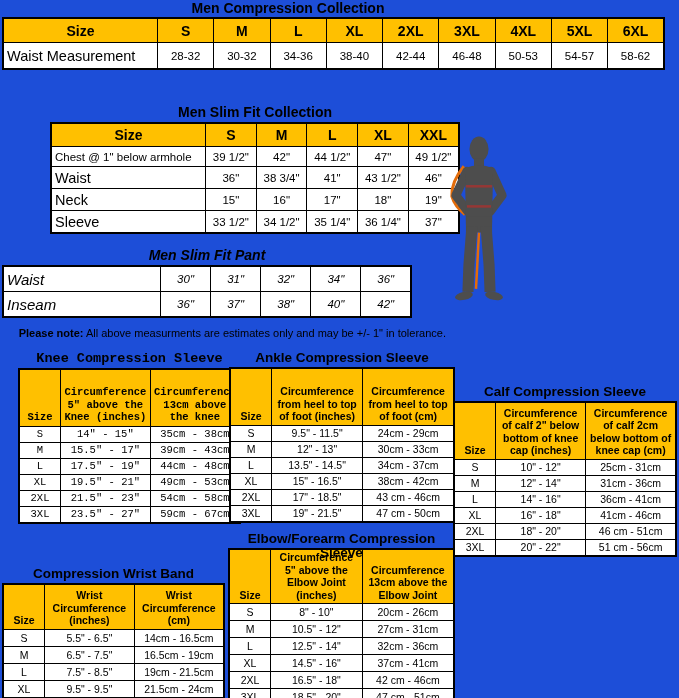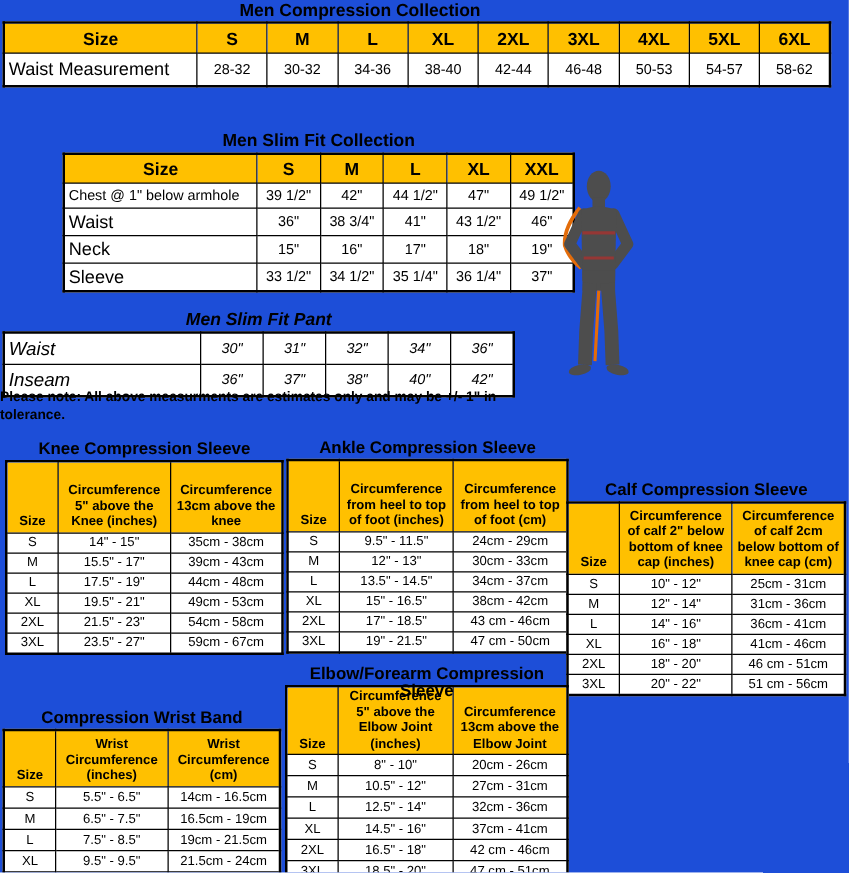--- a/index.html
+++ b/index.html
@@ -31,25 +31,25 @@
   .tbl-slim td{height:21px;font-size:11.5px;}
   .tbl-slim th:first-child{width:153px;}
   .tbl-slim td:first-child{text-align:left;font-size:14.5px;padding-left:3px;}
   .tbl-slim tbody tr:first-child td{height:19px;}
   .tbl-slim tbody tr:first-child td:first-child{font-size:11.5px;}
 
   .sec-pant{position:absolute;left:2px;top:247px;width:410px;font-style:italic;}
   .tbl-pant td{height:24px;font-size:11.5px;}
   .tbl-pant td:first-child{width:153px;text-align:left;font-size:15px;padding-left:3px;}
 
-  .note{position:absolute;left:0;top:312px;width:446px;text-align:left;font-size:11px;line-height:13.5px;font-weight:bold;}
+  .note{position:absolute;left:0;top:327px;width:446px;text-align:right;font-size:11px;line-height:13.5px;}
 
   .figure{position:absolute;left:438px;top:136px;width:82px;height:173px;}
 
-  .sec-knee {position:absolute;left:4px;  top:352px;width:223px;}
+  .sec-knee {position:absolute;left:18px;  top:352px;width:223px;font-family:Liberation Mono, monospace;}
   .sec-ankle{position:absolute;left:229px;top:351px;width:226px;}
   .sec-calf {position:absolute;left:453px;top:352px;width:224px;margin-top:33px;}
   .sec-wrist{position:absolute;left:2px;  top:532px;width:223px;margin-top:35px;}
   .sec-elbow{position:absolute;left:228px;top:532px;width:227px;}
 
   .tbl-small th{font-size:10.5px;line-height:12.5px;vertical-align:bottom;white-space:normal;padding:1px 2px 2px;}
   .tbl-small td{font-size:10.5px;height:15px;}
   .tbl-small th:first-child{width:36px;}
   .tbl-knee thead tr,.tbl-ankle thead tr,.tbl-calf thead tr{height:57px;}
   .tbl-wrist thead tr,.tbl-elbow thead tr{height:45px;}

